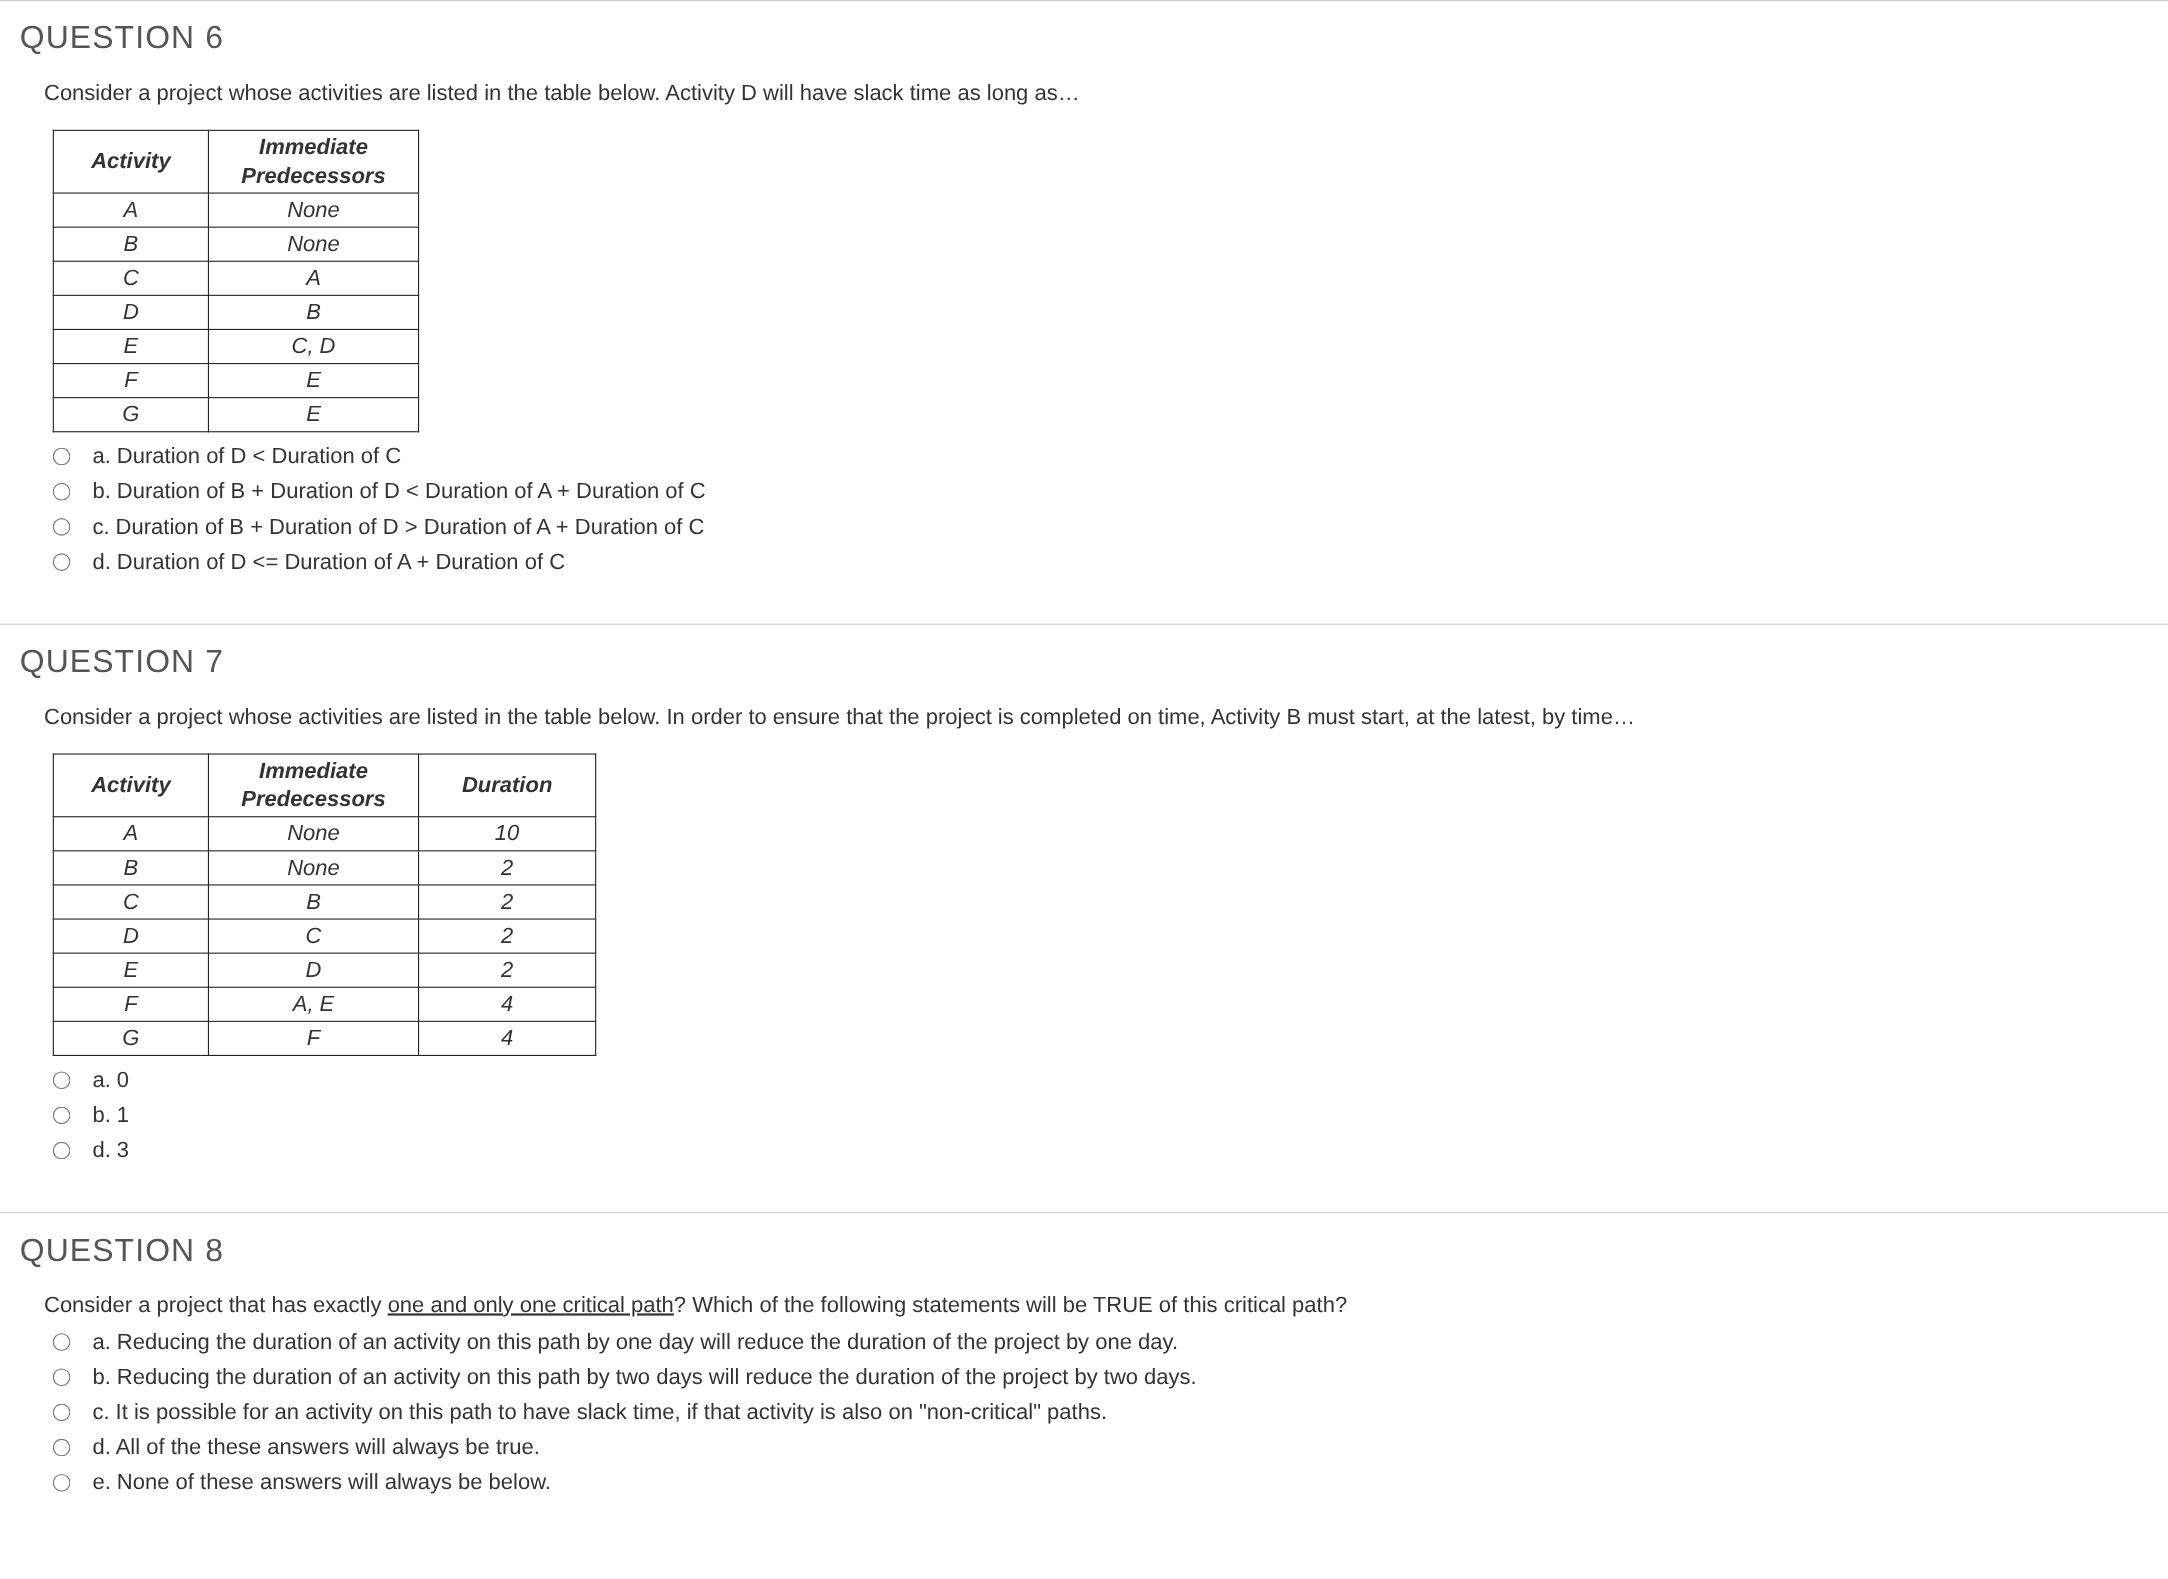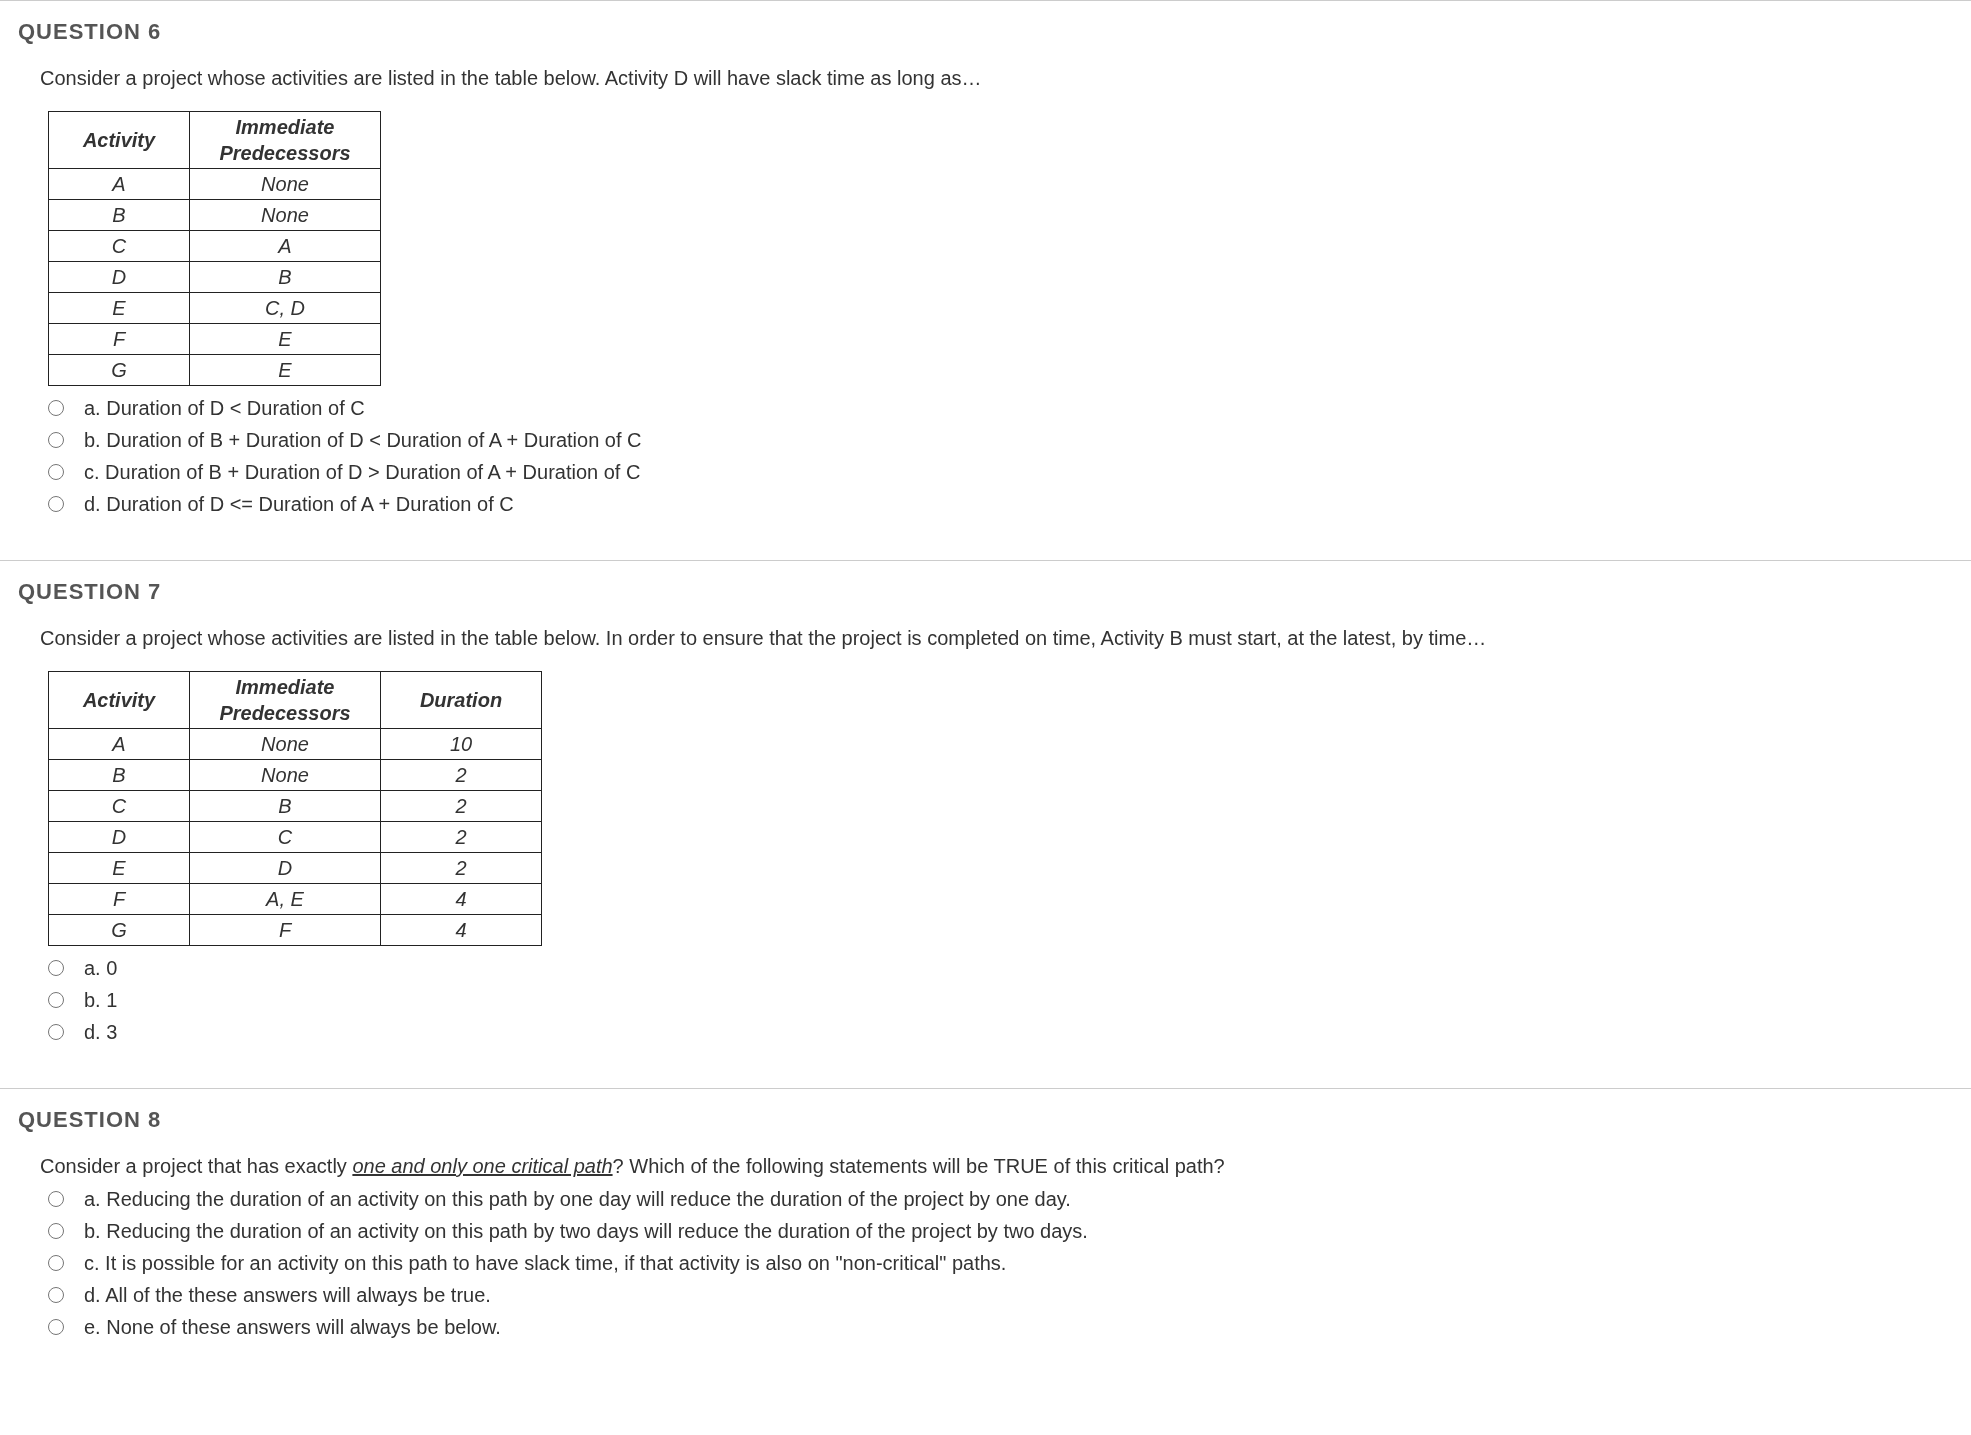--- a/index.html
+++ b/index.html
@@ -8,24 +8,24 @@
     color: #333;
     margin: 0;
     padding: 0;
     background: #fff;
   }
   .question-block {
     border-top: 1px solid #ccc;
     padding: 18px 18px 40px 18px;
   }
   .question-title {
-    font-weight: bold;
+    font-weight: normal;
     color: #555;
     letter-spacing: 1px;
-    font-size: 22px;
+    font-size: 29px;
     margin-bottom: 18px;
   }
   .question-prompt {
     margin: 0 0 18px 22px;
     line-height: 1.5;
   }
   .data-table {
     border-collapse: collapse;
     margin-left: 30px;
     margin-bottom: 6px;
@@ -51,21 +51,21 @@
     display: flex;
     align-items: center;
     gap: 20px;
     line-height: 1.6;
   }
   .option-row input[type=radio] {
     width: 16px;
     height: 16px;
     margin: 0;
   }
-  .underline { text-decoration: underline; font-style: italic; }
+  .underline { text-decoration: underline; }
 </style>
 </head>
 <body>
 
 <div class="question-block">
   <div class="question-title">QUESTION 6</div>
   <div class="question-prompt">Consider a project whose activities are listed in the table below.  Activity D will have slack time as long as…</div>
 
   <table class="data-table">
     <thead>

